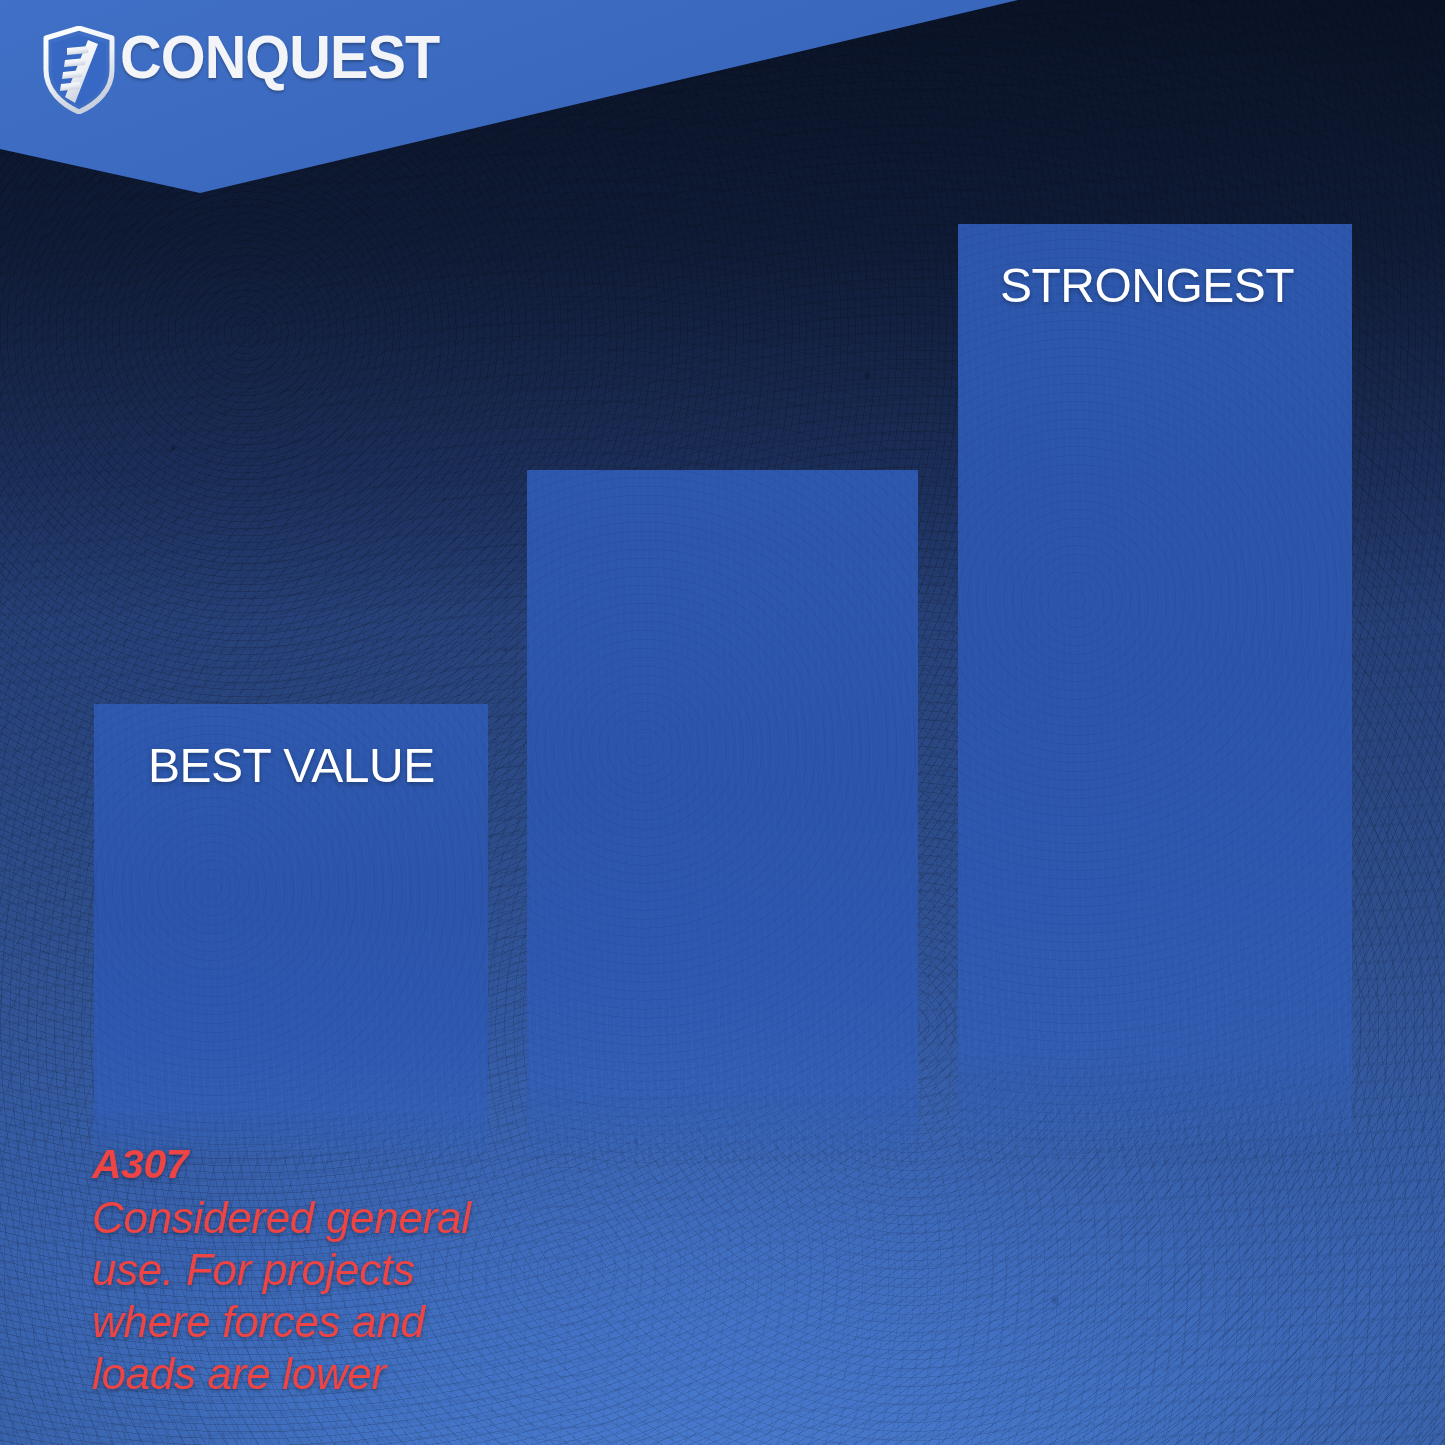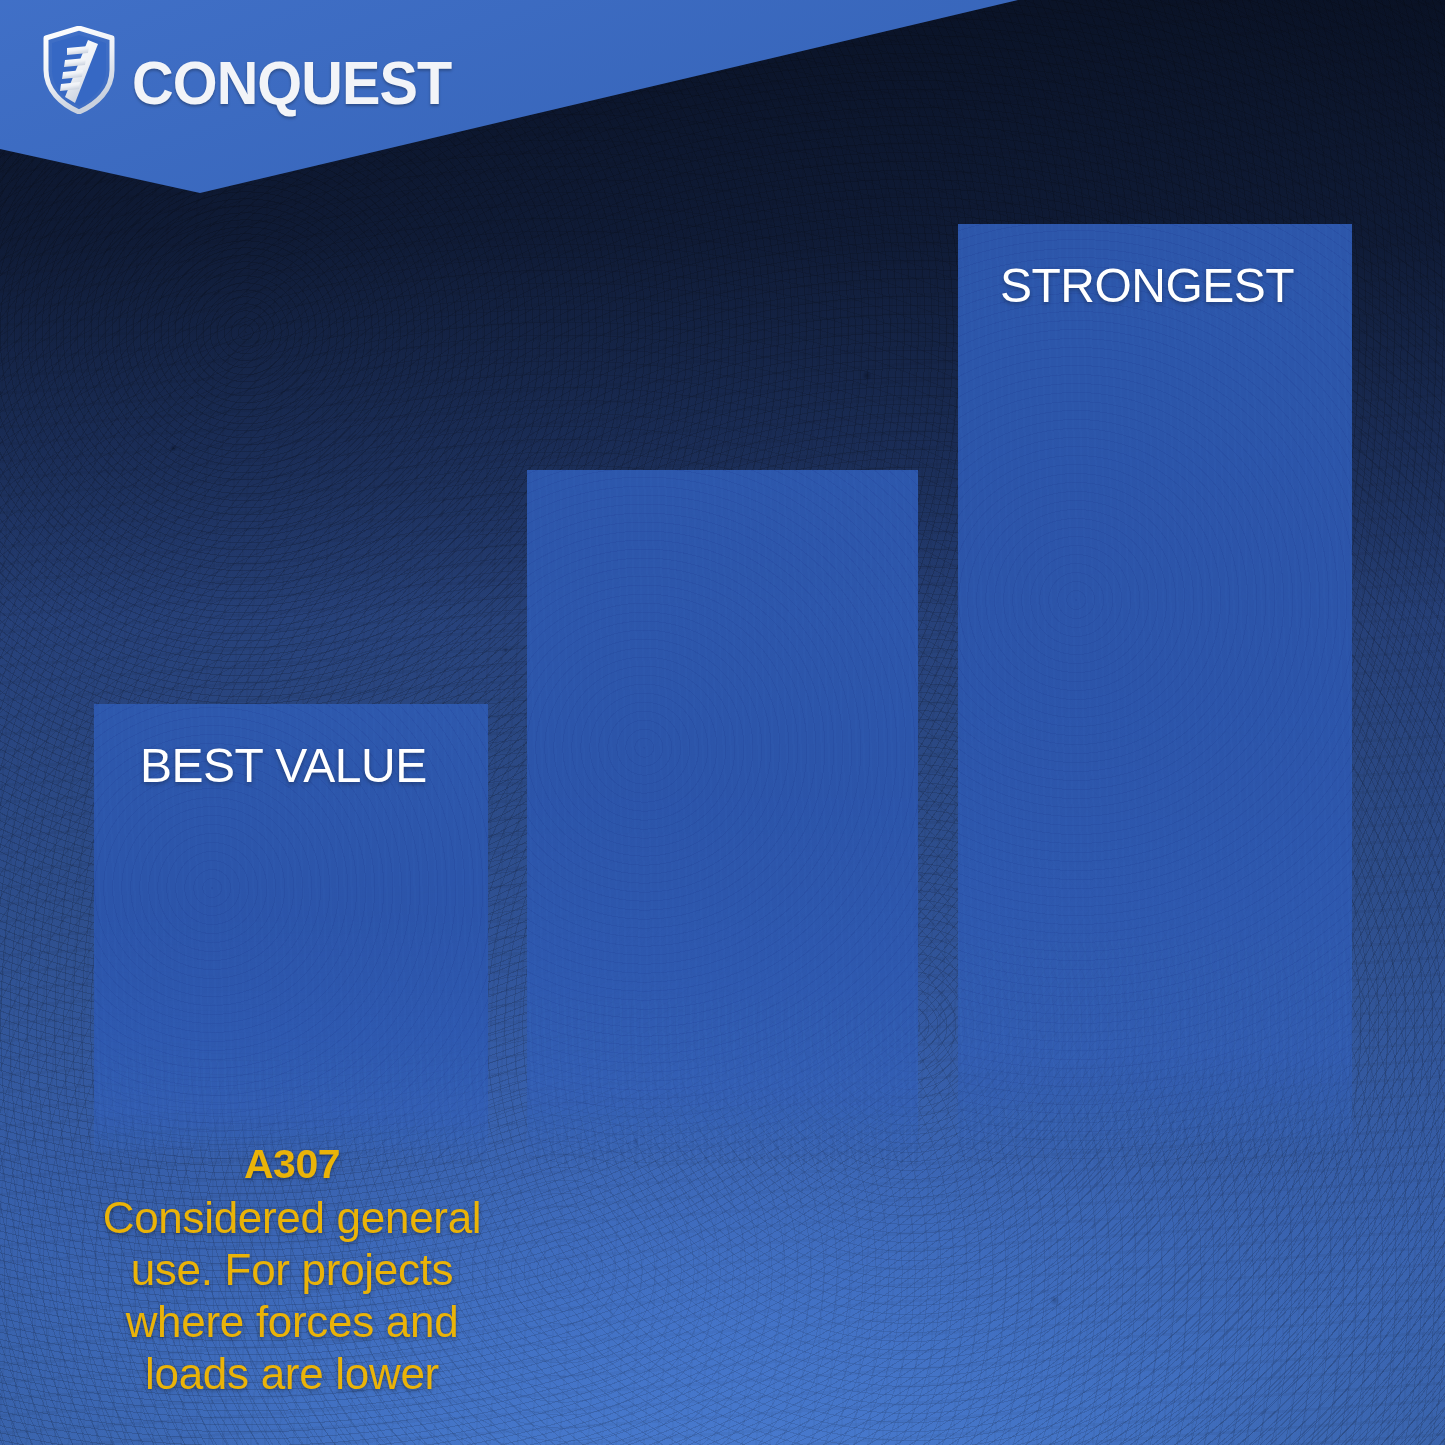--- a/index.html
+++ b/index.html
@@ -84,22 +84,22 @@
     background: linear-gradient(160deg, rgba(255,255,255,0.05) 0%, rgba(0,0,0,0.10) 100%);
     clip-path: polygon(0 0, 1018px 0, 200px 193px, 0 149px);
     z-index: 5;
     pointer-events: none;
   }
 
   .brand {
     position: absolute;
     left: 42px; top: 26px;
     display: flex;
-    align-items: flex-end;
-    gap: 16px;
+    align-items: flex-start;
+    gap: 4px;
     z-index: 7;
   }
   .brand-shield { width: 74px; height: 88px; display: block; }
   .brand-word {
     font-size: 62px;
     font-weight: bold;
     letter-spacing: -1px;
     color: #f2f4f8;
     line-height: 1;
     text-shadow: 0 2px 3px rgba(0,0,0,0.28);
@@ -140,29 +140,30 @@
   .bar-badge {
     position: absolute;
     z-index: 3;
     color: #ffffff;
     font-weight: normal;
     line-height: 1;
     white-space: nowrap;
     letter-spacing: -0.5px;
     text-shadow: 0 2px 4px rgba(0,0,0,0.30);
   }
-  .badge-1 { left: 140px; top: 742px; font-size: 48px; }
+  .badge-1 { left: 148px; top: 742px; font-size: 48px; }
   .badge-3 { left: 1000px; top: 262px; font-size: 48px; }
 
   
   .caption {
     position: absolute;
     z-index: 6;
-    text-align: center;
-    color: #eab308;
+    text-align: left;
+    color: #ef4444;
+    font-style: italic;
   }
   .caption-title {
     font-size: 41px;
     font-weight: bold;
     line-height: 1.05;
     letter-spacing: -0.5px;
     margin: 0 0 6px 0;
     text-shadow: 0 2px 4px rgba(0,0,0,0.35);
   }
   .caption-body {

